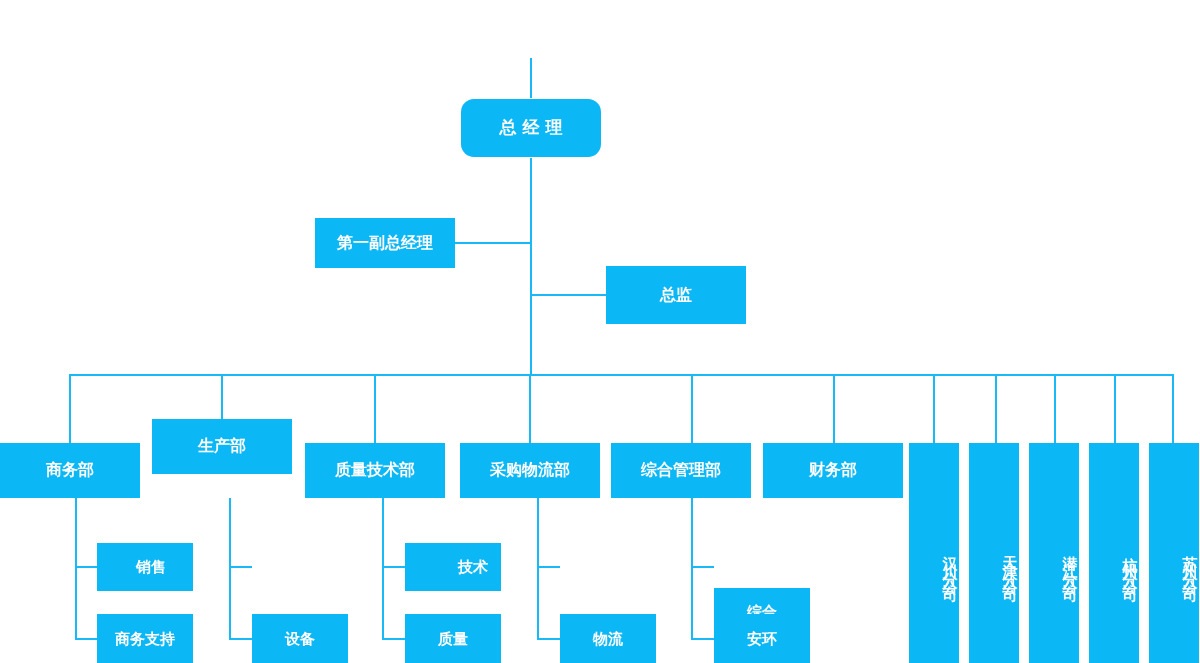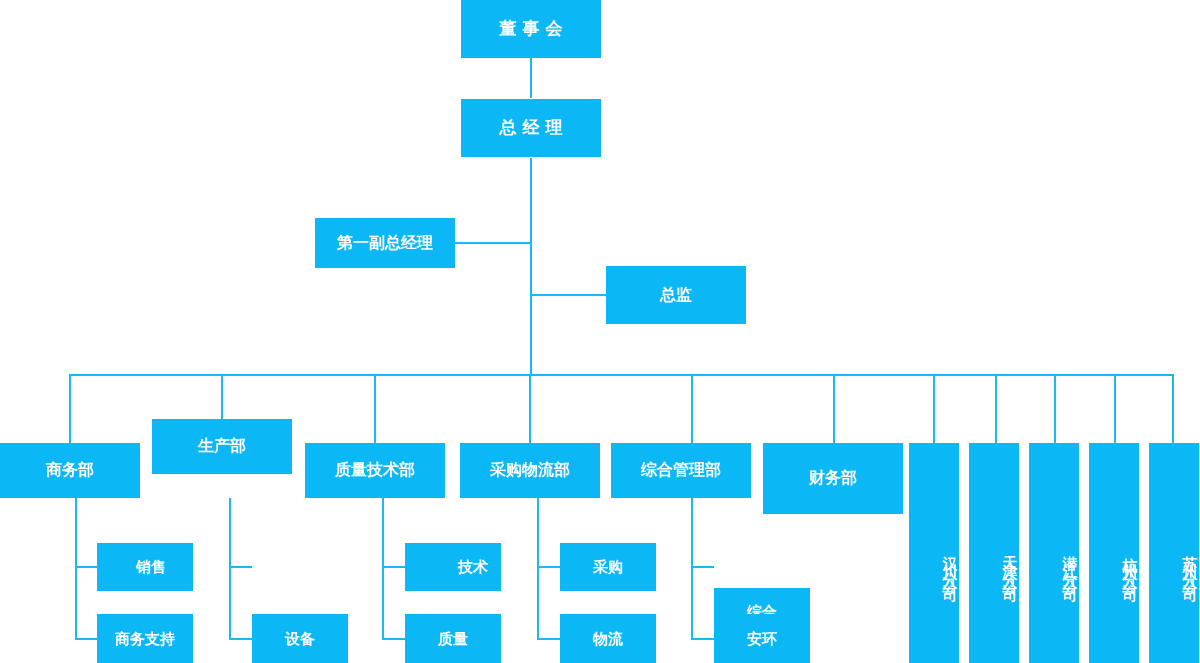--- a/index.html
+++ b/index.html
@@ -103,44 +103,42 @@
   <div class="line h" style="left:382px; top:638px; width:23px;"></div>
 
   <div class="line v" style="left:537px; top:498px; height:141px;"></div>
   <div class="line h" style="left:537px; top:566px; width:23px;"></div>
   <div class="line h" style="left:537px; top:638px; width:23px;"></div>
 
   <div class="line v" style="left:691px; top:498px; height:141px;"></div>
   <div class="line h" style="left:691px; top:566px; width:23px;"></div>
   <div class="line h" style="left:691px; top:638px; width:23px;"></div>
 
-  <div class="node lvl1" style="left:461px; top:0px; width:140px; height:58px;">董事会</div>
 
-  <div class="node lvl1" style="left:461px; top:99px; width:140px; height:58px;">总经理</div>
+  <div class="node lvl1" style="left:461px; top:99px; width:140px; height:58px;border-radius:13px;">总经理</div>
 
   <div class="node lvl2" style="left:315px; top:218px; width:140px; height:50px;">第一副总经理</div>
 
   <div class="node lvl2" style="left:606px; top:266px; width:140px; height:58px;">总监</div>
 
   <div class="node dept" style="left:0px; top:443px; width:140px; height:55px;">商务部</div>
   <div class="node dept" style="left:152px; top:419px; width:140px; height:55px;">生产部</div>
   <div class="node dept" style="left:305px; top:443px; width:140px; height:55px;">质量技术部</div>
   <div class="node dept" style="left:460px; top:443px; width:140px; height:55px;">采购物流部</div>
   <div class="node dept" style="left:611px; top:443px; width:140px; height:55px;">综合管理部</div>
-  <div class="node dept" style="left:763px; top:443px; width:140px; height:71px;">财务部</div>
+  <div class="node dept" style="left:763px; top:443px; width:140px; height:55px;">财务部</div>
 
   <div class="node branch" style="left:909px; top:443px; width:50px; height:220px;">汉川分公司</div>
   <div class="node branch" style="left:969px; top:443px; width:50px; height:220px;">天津分公司</div>
   <div class="node branch" style="left:1029px; top:443px; width:50px; height:220px;">潜江分公司</div>
   <div class="node branch" style="left:1089px; top:443px; width:50px; height:220px;">杭州分公司</div>
   <div class="node branch" style="left:1149px; top:443px; width:50px; height:220px;">苏州分公司</div>
 
   <div class="node sub" style="left:97px; top:543px; width:96px; height:48px;padding-left:12px;">销售</div>
   <div class="node sub" style="left:405px; top:543px; width:96px; height:48px;padding-left:40px;">技术</div>
-  <div class="node sub" style="left:560px; top:543px; width:96px; height:48px;">采购</div>
   <div class="node sub" style="left:714px; top:543px; width:96px; height:48px;margin-top:45px;">综合</div>
 
   <div class="node sub" style="left:97px; top:614px; width:96px; height:49px;">商务支持</div>
   <div class="node sub" style="left:252px; top:614px; width:96px; height:49px;">设备</div>
   <div class="node sub" style="left:405px; top:614px; width:96px; height:49px;">质量</div>
   <div class="node sub" style="left:560px; top:614px; width:96px; height:49px;">物流</div>
   <div class="node sub" style="left:714px; top:614px; width:96px; height:49px;">安环</div>
 
 </div>
 

